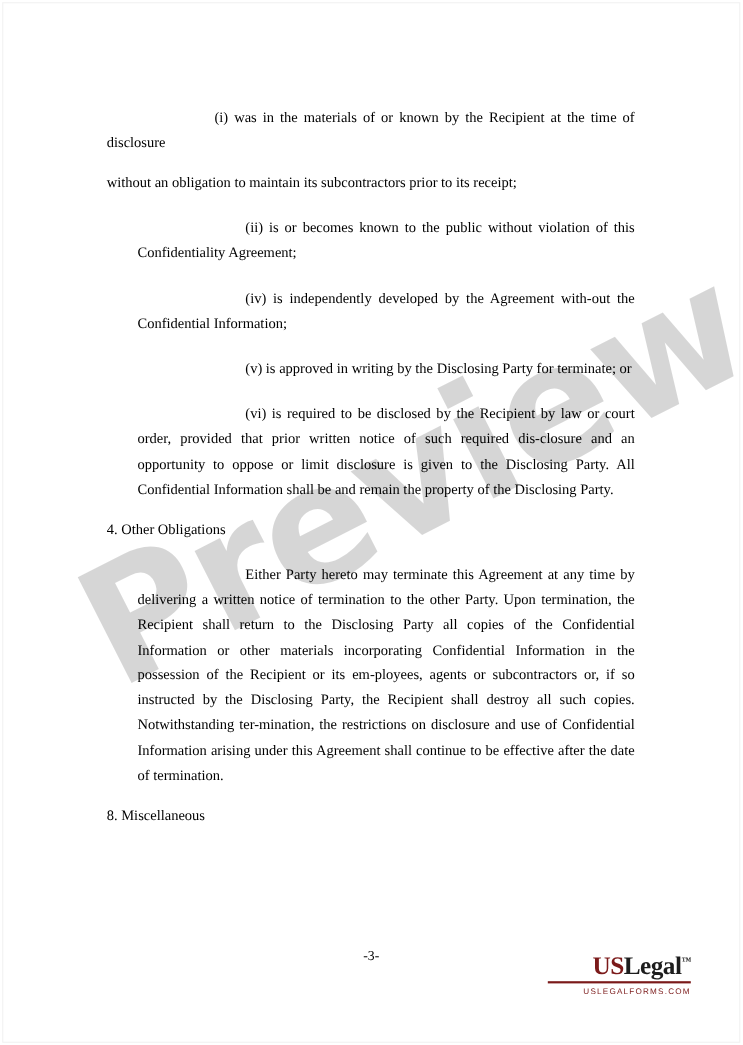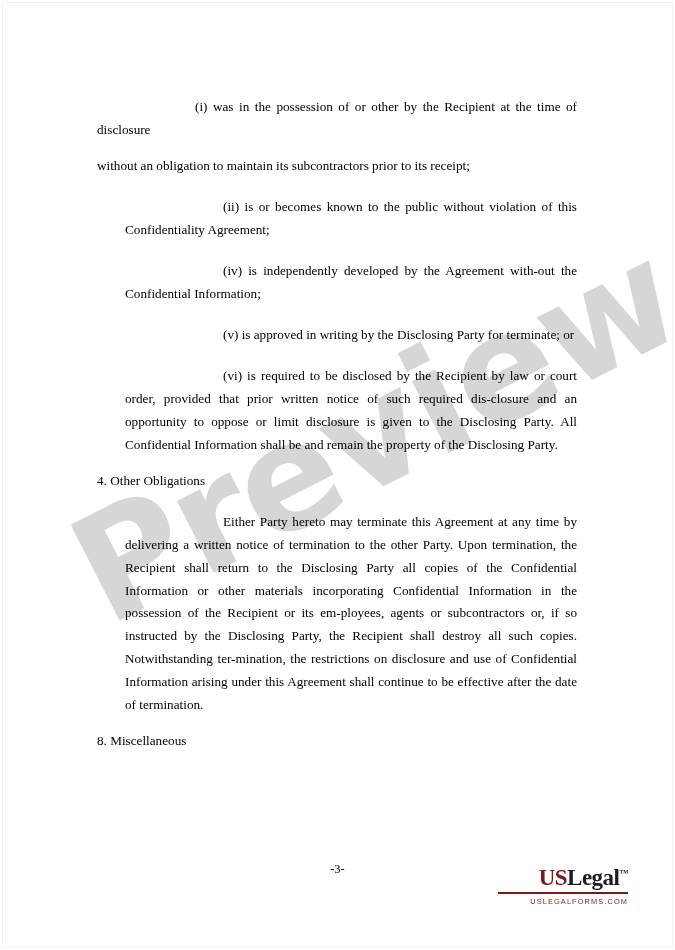--- a/index.html
+++ b/index.html
@@ -146,21 +146,21 @@
     white-space: nowrap;
   }
 </style>
 </head>
 <body>
 
 <div id="page">
   <div class="scan-edge"></div>
 
   <div id="doc-body">
-    <p class="para indent">(i) was in the possession of or other by the Recipient at the time of disclosure</p>
+    <p class="para indent">(i) was in the materials of or known by the Recipient at the time of disclosure</p>
     <p class="para">without an obligation to maintain its subcontractors prior to its receipt;</p>
     <p class="para indent gap-above">(ii) is or becomes known to the public without violation of this Confidentiality Agreement;</p>
     <p class="para indent gap-above">(iv) is independently developed by the Agreement with-out the Confidential Information;</p>
     <p class="para indent gap-above">(v) is approved in writing by the Disclosing Party for terminate; or</p>
     <p class="para indent gap-above">(vi) is required to be disclosed by the Recipient by law or court order, provided that prior written notice of such required dis-closure and an opportunity to oppose or limit disclosure is given to the Disclosing Party. All Confidential Information shall be and remain the property of the Disclosing Party.</p>
     <p class="para no-justify heading gap-above">4. Other Obligations</p>
     <p class="para indent gap-above">Either Party hereto may terminate this Agreement at any time by delivering a written notice of termination to the other Party. Upon termination, the Recipient shall return to the Disclosing Party all copies of the Confidential Information or other materials incorporating Confidential Information in the possession of the Recipient or its em-ployees, agents or subcontractors or, if so instructed by the Disclosing Party, the Recipient shall destroy all such copies. Notwithstanding ter-mination, the restrictions on disclosure and use of Confidential Information arising under this Agreement shall continue to be effective after the date of termination.</p>
     <p class="para no-justify heading gap-above">8. Miscellaneous</p>
   </div>
 

